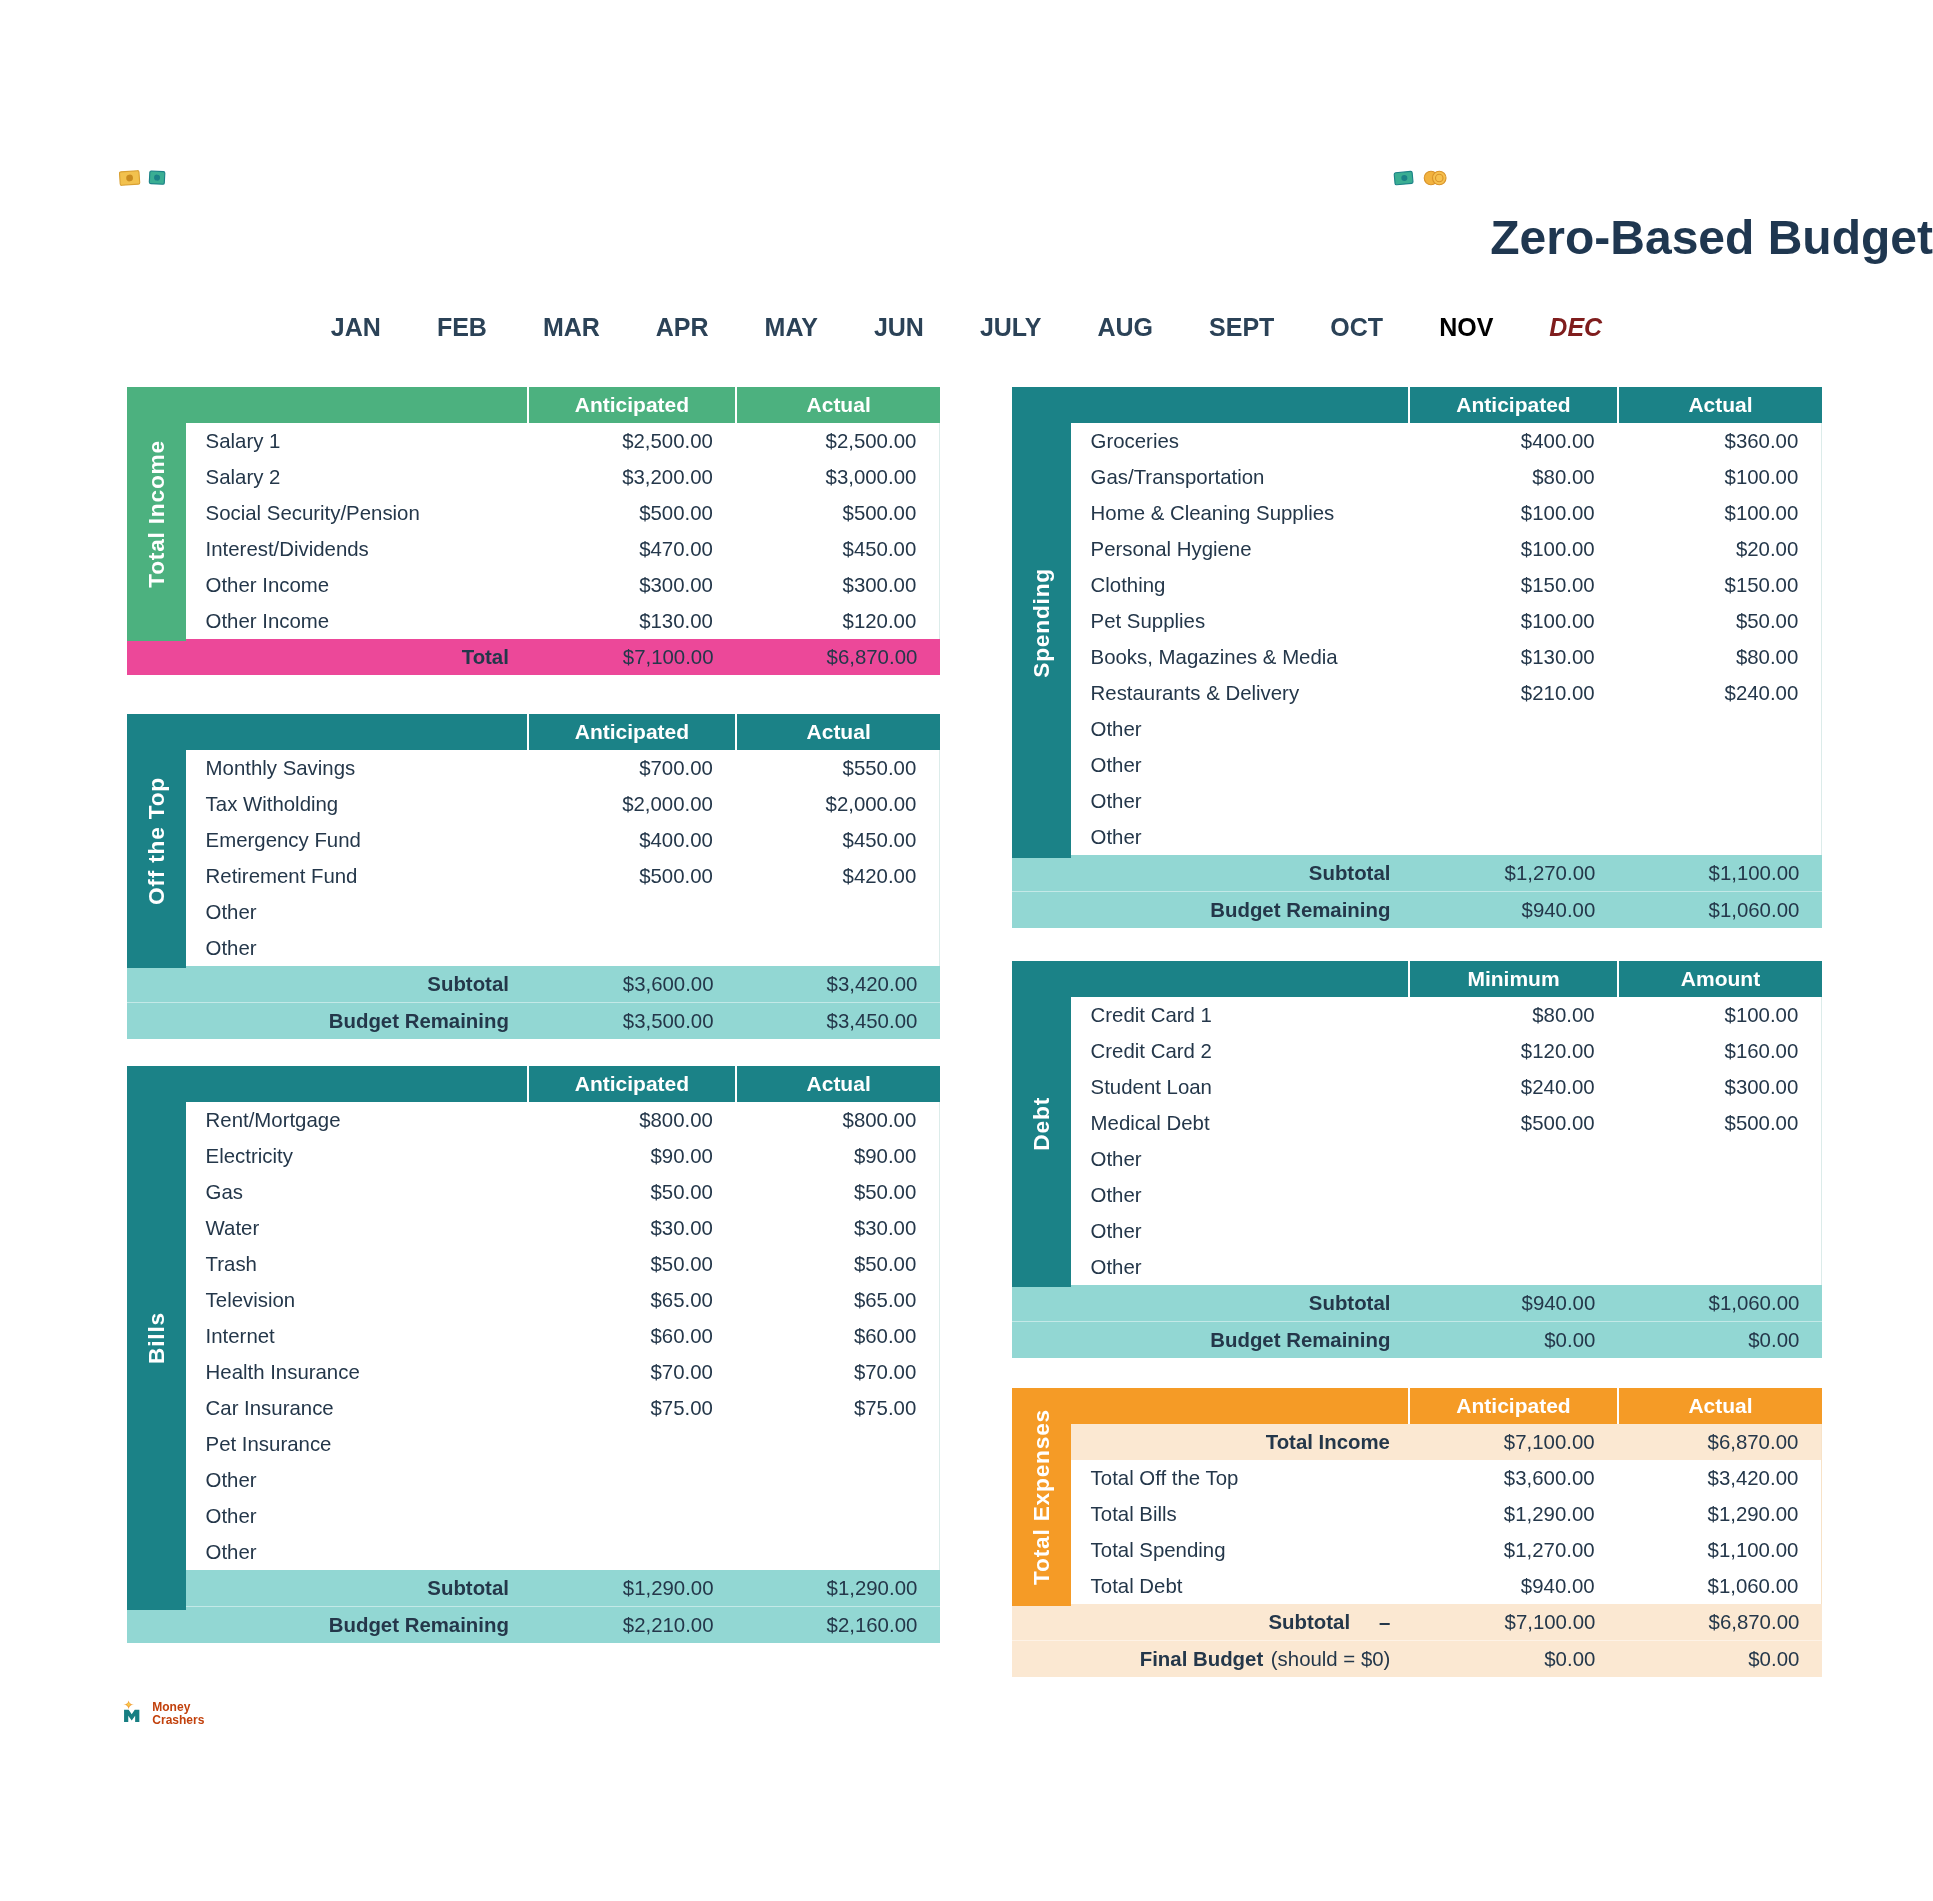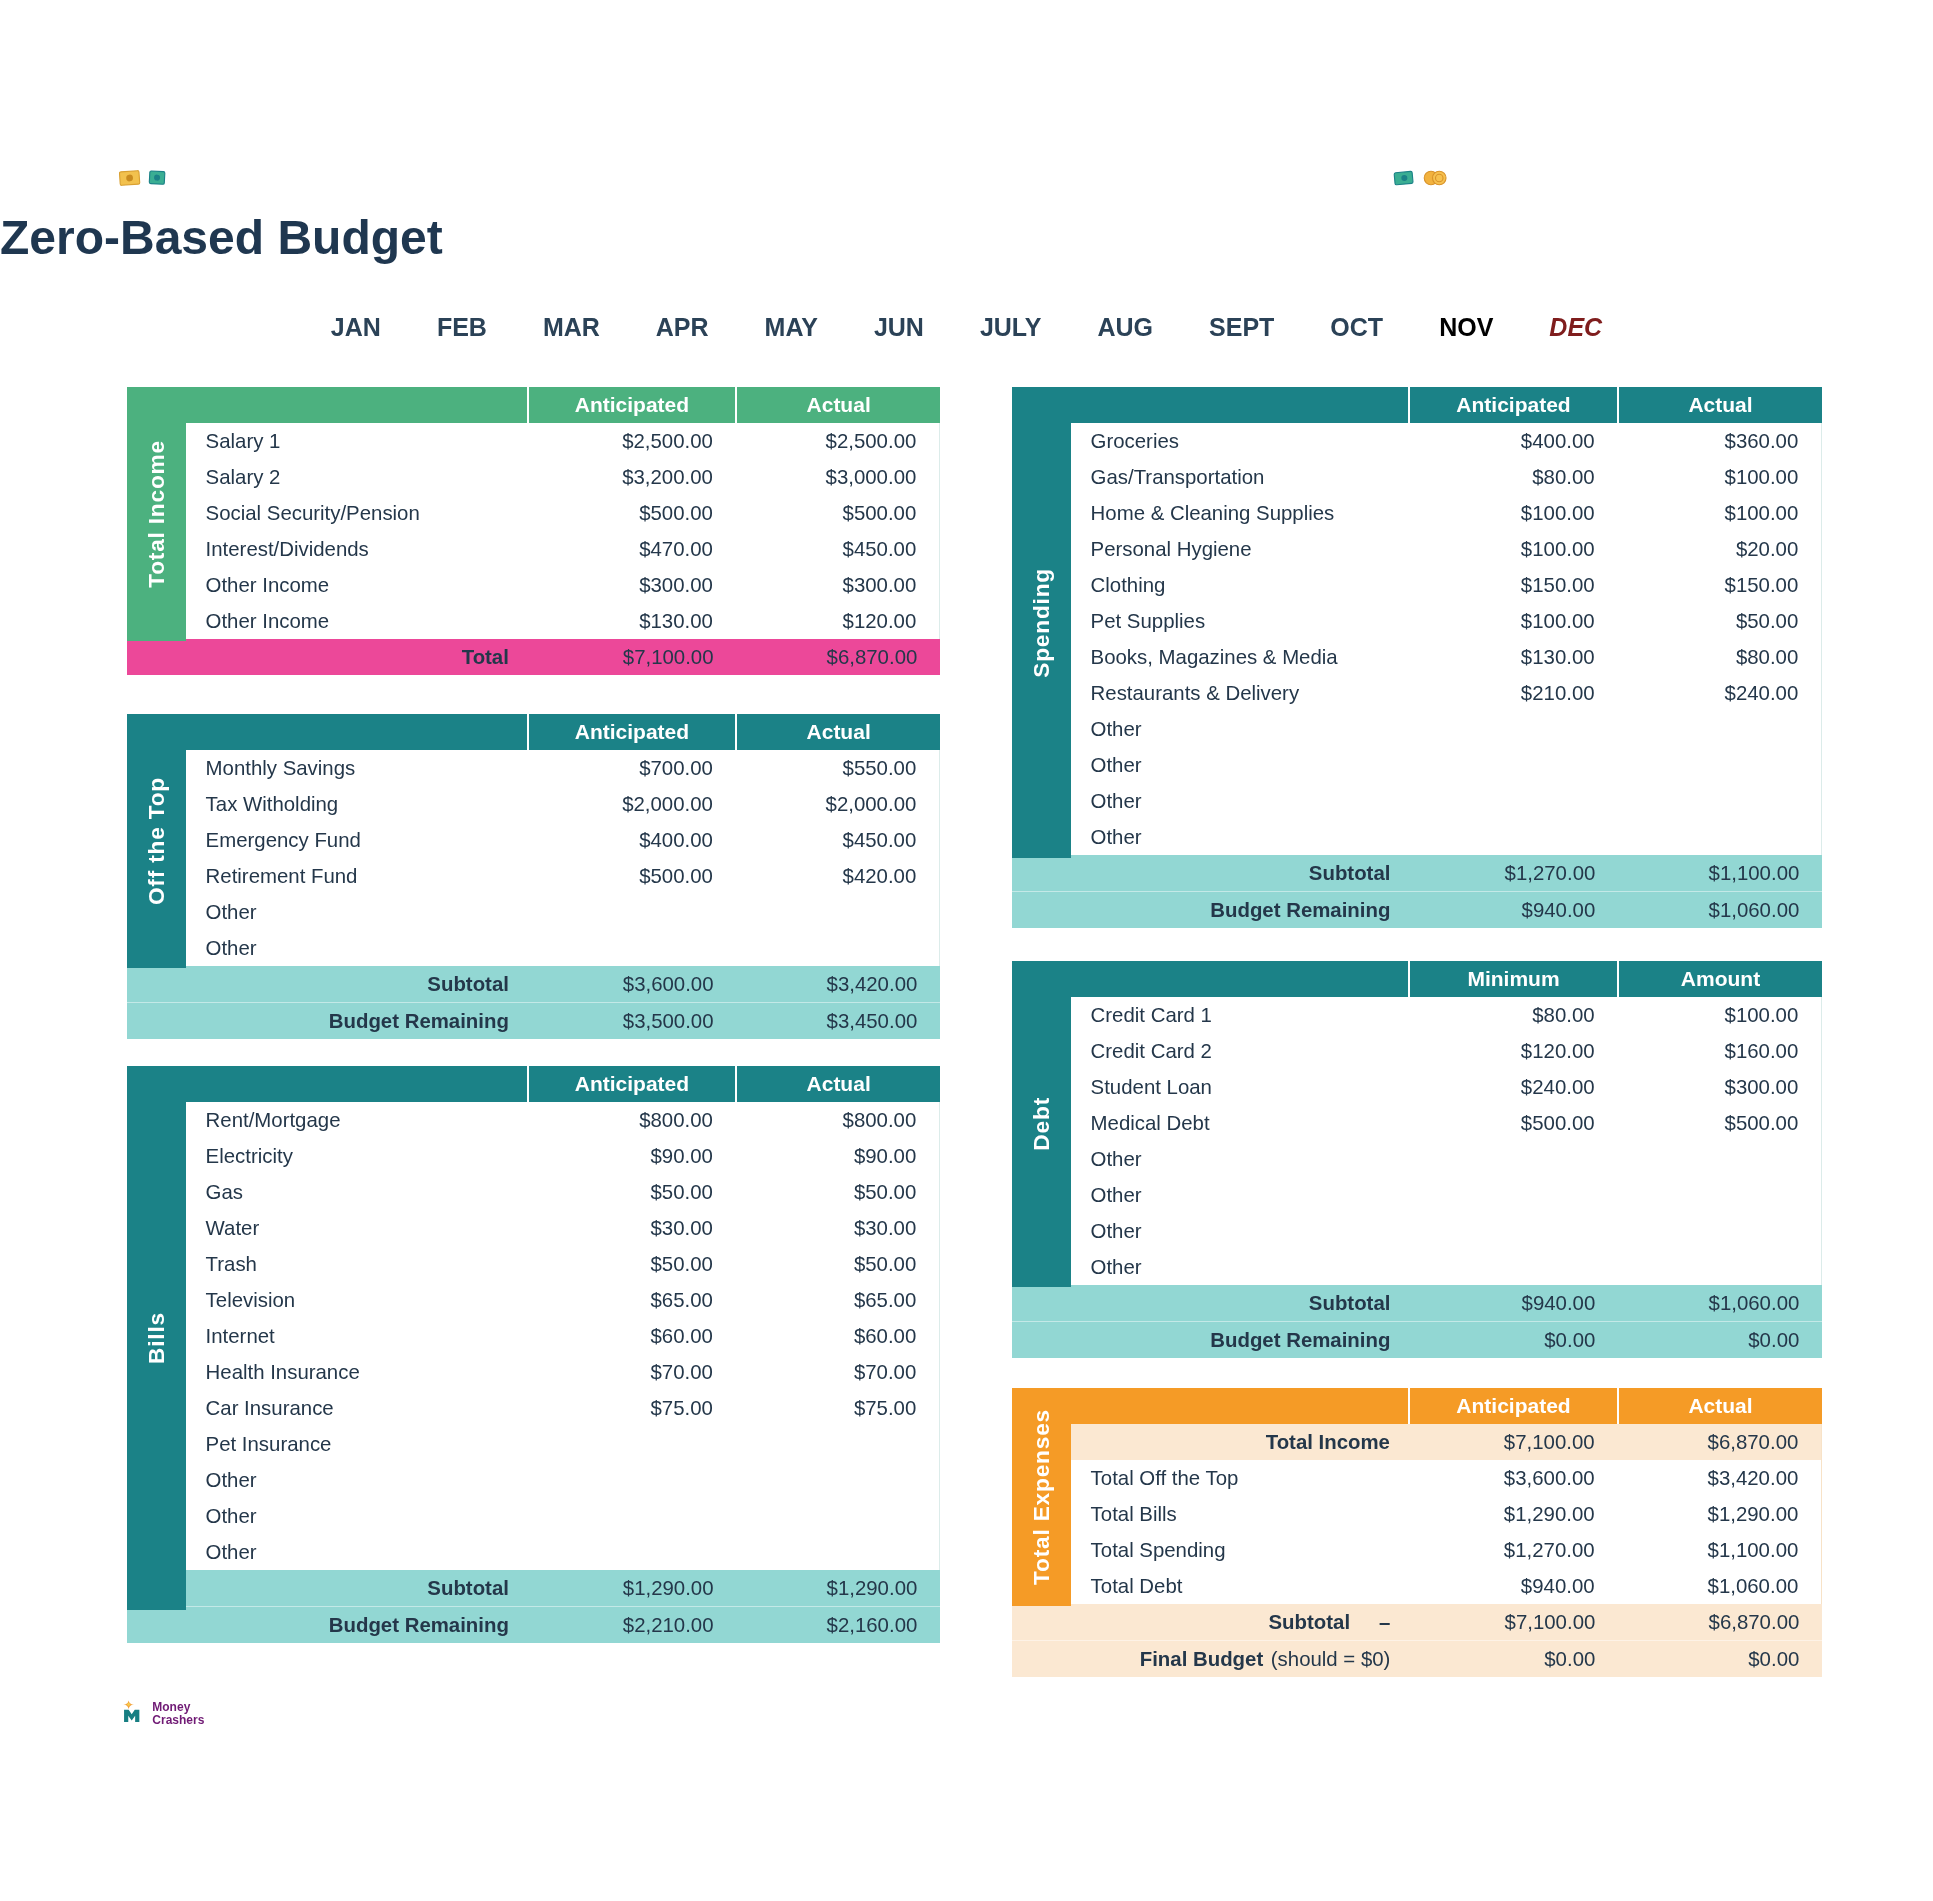--- a/index.html
+++ b/index.html
@@ -2,21 +2,21 @@
 <html style="font-size:12px"><head>
 <meta charset="utf-8">
 <style>
   html,body{margin:0;padding:0;}
   body{
     width:1933px;height:1902px;position:relative;background:#ffffff;
     font-family:"Liberation Sans", sans-serif;color:#24374A;overflow:hidden;
   }
   
   .page-title{
-    position:absolute;top:210px;left:0;width:1933px;text-align:left;
+    position:absolute;top:210px;left:0;width:1933px;text-align:right;
     font-size:48px;font-weight:bold;color:#1F3750;letter-spacing:0;
   }
   .months{
     position:absolute;top:313px;left:0;width:1933px;
     display:flex;justify-content:center;gap:56px;
     font-size:25px;font-weight:bold;color:#2B4257;
   }
   .month{cursor:pointer;}
   .month.c-orange{color:#000000;}
   .month.c-black{color:#7f1d1d;font-style:italic;}
@@ -74,21 +74,21 @@
   .theme-green  .hrow,.theme-green  .sidebar{background:#4CB17F;}
   .theme-green  .frow{background:#ec4899;}
   .theme-teal   .hrow,.theme-teal   .sidebar{background:#1B8287;}
   .theme-teal   .frow{background:#92D7D3;}
   .theme-orange .hrow,.theme-orange .sidebar{background:#F59B26;}
   .theme-orange .frow{background:#FBE8D2;}
   .theme-orange .rows{border-right:1.5px solid #f8e3c8;}
 
   
   .logo{position:absolute;left:121px;top:1699px;display:flex;align-items:center;gap:5.3px;}
-  .logo-text{font-size:12px;font-weight:bold;color:#701a75;line-height:13px;}
+  .logo-text{font-size:12px;font-weight:bold;color:#c2410c;line-height:13px;}
 </style>
 </head>
 <body>
 
 <div class="icon-group tl">
   <span>
     <svg width="22.7" height="18" viewBox="0 0 30 24">
         <rect x="1" y="3" width="26" height="18" rx="2" fill="#F2C14E" stroke="#D9A032" stroke-width="1.5" transform="rotate(-4 14 12)"></rect>
         <circle cx="14" cy="12" r="4.5" fill="#C98B20" transform="rotate(-4 14 12)"></circle>
       </svg>

